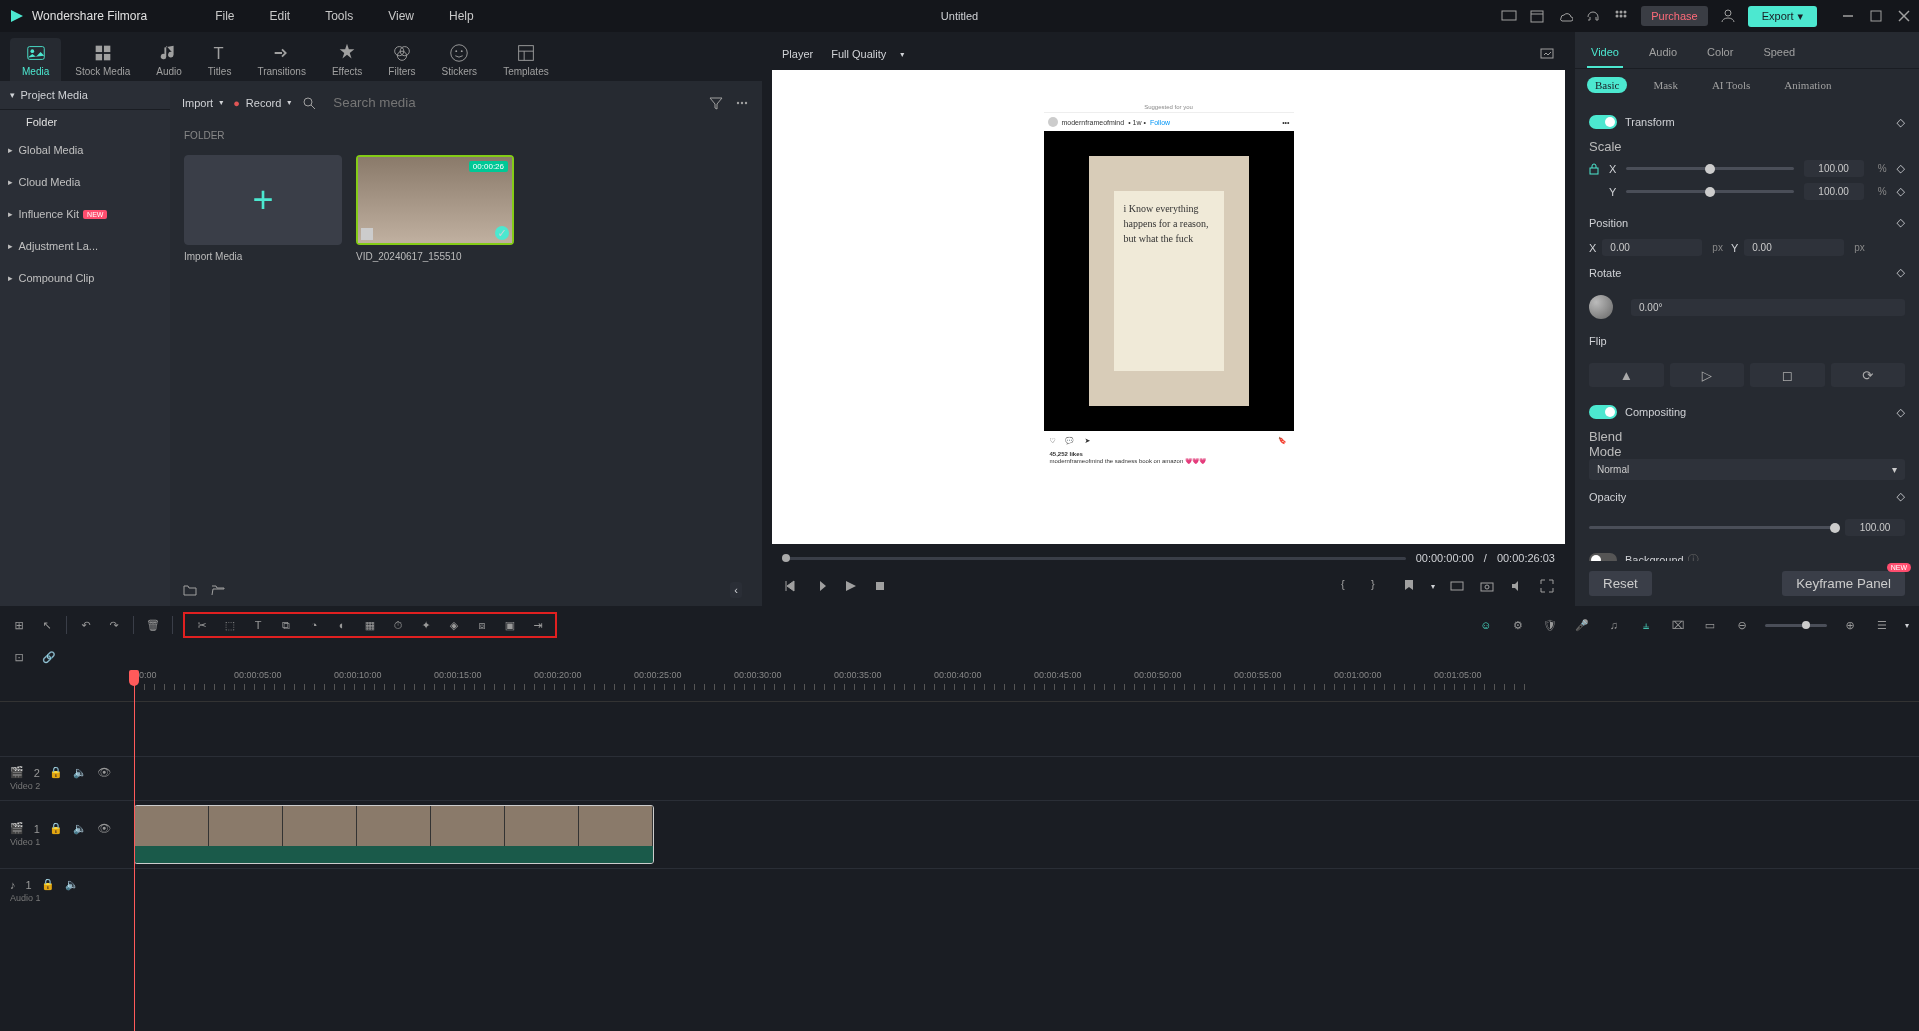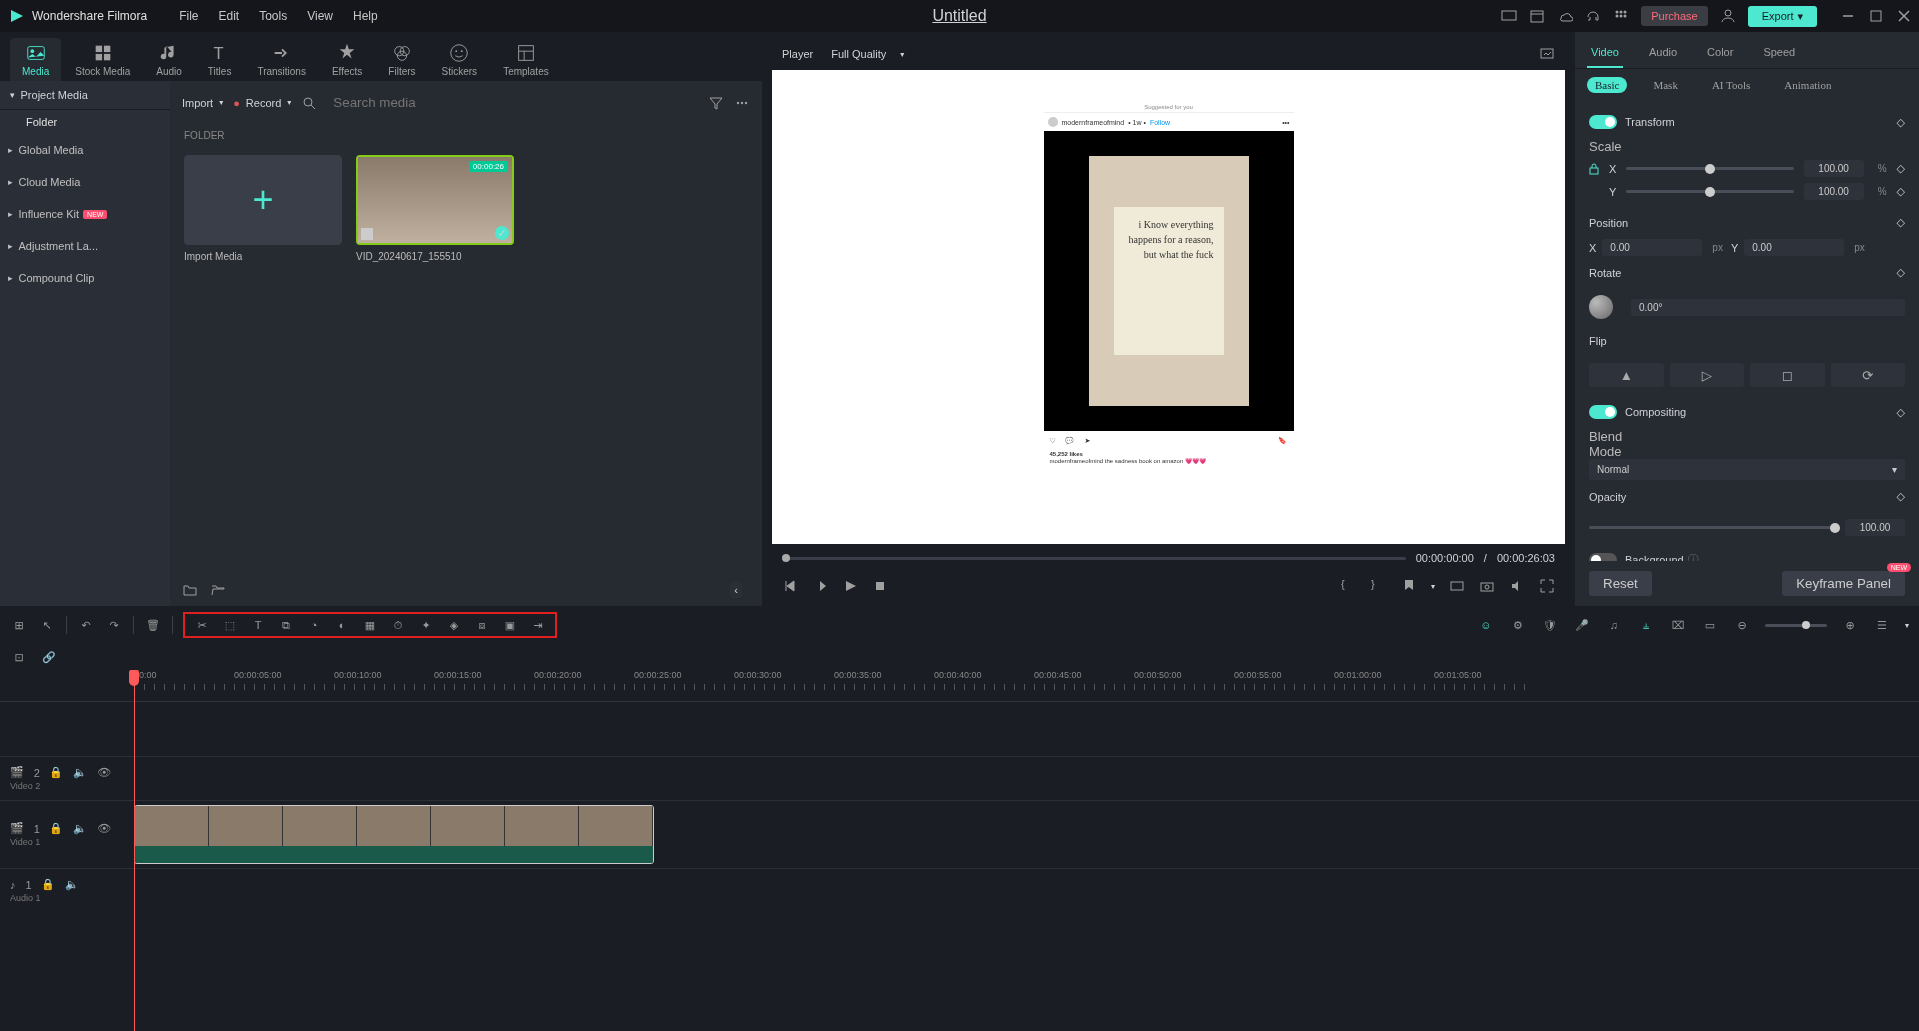--- a/index.html
+++ b/index.html
@@ -1,22 +1,22 @@
 <!DOCTYPE html>
 <html><head>
 <meta charset="utf-8">
 <style>
 * { margin: 0; padding: 0; box-sizing: border-box; font-family: -apple-system, "Segoe UI", sans-serif; }
 body { background: #1a1d23; color: #d0d2d6; font-size: 11px; overflow: hidden; width: 1919px; height: 1031px; }
 .titlebar { height: 32px; background: #14161b; display: flex; align-items: center; padding: 0 8px; }
 .titlebar-logo { width: 18px; height: 18px; margin-right: 6px; }
 .titlebar-appname { font-size: 12px; color: #e0e0e0; margin-right: 32px; }
-.menu { display: flex; gap: 20px; }
+.menu { display: flex; gap: 35px; margin-left: 36px; }
 .menu-item { color: #c8c8c8; cursor: pointer; font-size: 12px; }
-.titlebar-center { position: absolute; left: 50%; transform: translateX(-50%); font-size: 16px; text-decoration: underline; }
+.titlebar-center { position: absolute; left: 50%; transform: translateX(-50%); font-size: 11px; }
 .titlebar-right { margin-left: auto; display: flex; align-items: center; gap: 12px; }
 .titlebar-icon { width: 16px; height: 16px; cursor: pointer; color: #a0a0a0; }
 .btn-purchase { background: #3a3d44; color: #ff6b7a; border: none; padding: 4px 10px; border-radius: 3px; cursor: pointer; font-size: 11px; }
 .btn-export { background: #4ce8d0; color: #1a1d23; border: none; padding: 4px 14px; border-radius: 3px; cursor: pointer; font-size: 11px; display: flex; align-items: center; gap: 4px; }
 .window-controls { display: flex; gap: 14px; margin-left: 12px; }
 .window-ctrl { width: 14px; height: 14px; cursor: pointer; color: #a0a0a0; }
 .main-area { display: flex; height: 574px; }
 .left-panel { width: 762px; display: flex; flex-direction: column; background: #1f2228; }
 .main-tabs { display: flex; padding: 6px 10px 0; gap: 2px; background: #1a1d23; }
 .main-tab { display: flex; flex-direction: column; align-items: center; padding: 4px 12px; cursor: pointer; color: #a0a0a0; border-radius: 4px 4px 0 0; }
@@ -52,21 +52,21 @@
 .player-header { display: flex; align-items: center; gap: 18px; padding: 8px 14px; }
 .quality-sel { display: flex; align-items: center; gap: 14px; cursor: pointer; }
 .player-snapshot { margin-left: auto; }
 .player-viewport { flex: 1; background: #fff; margin: 0 4px; display: flex; align-items: center; justify-content: center; }
 .player-content { width: 250px; height: 410px; background: #fff; display: flex; flex-direction: column; font-size: 7px; color: #333; }
 .play-sugg { text-align: center; color: #888; font-size: 6px; padding: 2px; border-bottom: 1px solid #eee; position: relative; }
 .play-header { display: flex; align-items: center; gap: 4px; padding: 4px; }
 .play-avatar { width: 10px; height: 10px; border-radius: 50%; background: #ccc; }
 .play-video { height: 300px; background: #000; display: flex; align-items: center; justify-content: center; }
 .play-book { width: 160px; height: 250px; background: #d8ccb8; display: flex; align-items: center; justify-content: center; }
-.play-page { width: 110px; height: 148px; background: #f0ead8; padding: 10px; font-family: cursive; font-size: 10px; color: #333; line-height: 1.5; text-align: right; }
+.play-page { width: 110px; height: 180px; background: #f0ead8; padding: 10px; font-family: cursive; font-size: 10px; color: #333; line-height: 1.5; }
 .play-icons { display: flex; gap: 10px; padding: 6px; }
 .play-likes { padding: 0 6px; font-weight: 600; font-size: 6px; }
 .play-caption { padding: 0 6px; font-size: 6px; }
 .scrub-row { display: flex; align-items: center; padding: 8px 14px; gap: 10px; }
 .scrub-track { flex: 1; height: 3px; background: #3a3e48; border-radius: 2px; position: relative; }
 .scrub-head { width: 8px; height: 8px; background: #aaa; border-radius: 50%; position: absolute; left: 0; top: -2.5px; }
 .time-disp { font-size: 11px; }
 .player-ctrls { display: flex; align-items: center; padding: 6px 14px; gap: 14px; }
 .pctrl-icon { width: 16px; height: 16px; cursor: pointer; color: #a0a0a0; }
 .right-panel { width: 344px; background: #262a31; display: flex; flex-direction: column; }

